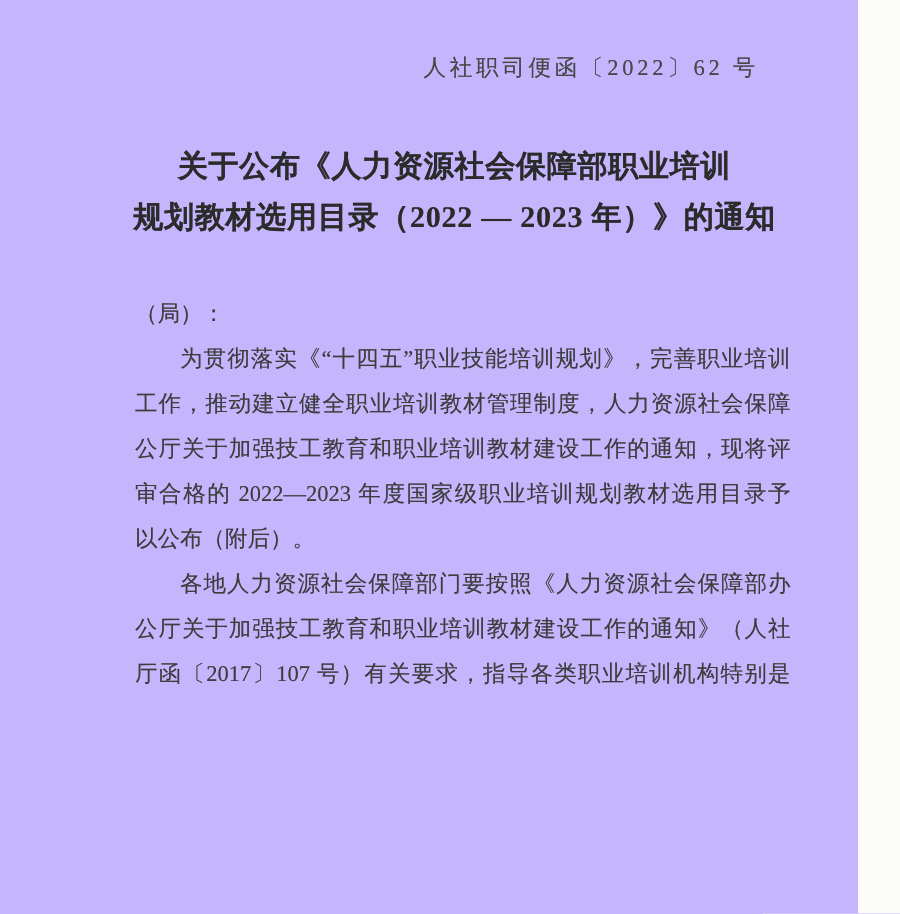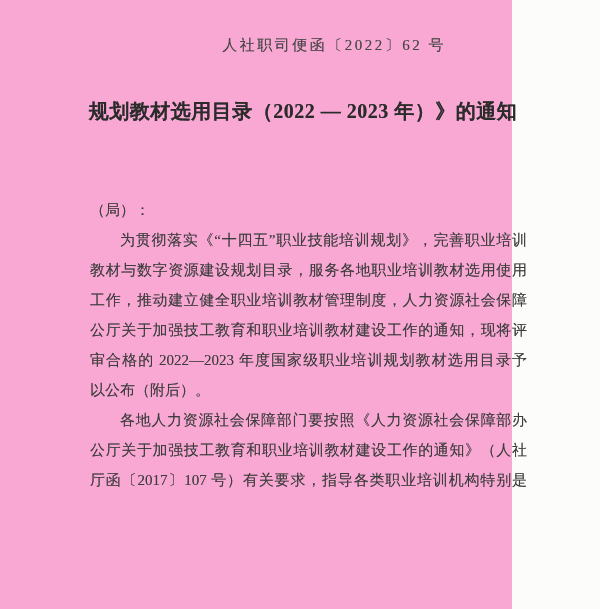--- a/index.html
+++ b/index.html
@@ -8,23 +8,23 @@
   }
   body {
     width: 600px;
     height: 609px;
     background: #fcfcfb;
     overflow: hidden;
     font-family: "Liberation Serif", "DejaVu Serif", serif;
   }
   .page {
     position: relative;
-    width: 512px;
+    width: 572px;
     height: 609px;
-    background: #f9a8d4;
+    background: #c4b5fd;
     color: #3d3d3d;
   }
   .doc-number {
     position: absolute;
     top: 36px;
     right: 66px;
     font-size: 15px;
     letter-spacing: 2.5px;
     color: #474747;
     white-space: nowrap;
@@ -67,27 +67,27 @@
   }
 </style>
 </head>
 <body>
 
 <div class="page">
 
   <div class="doc-number">人社职司便函〔2022〕62 号</div>
 
   <div class="title">
+    <div class="title-line">关于公布《人力资源社会保障部职业培训</div>
     <div class="title-line">规划教材选用目录（2022 — 2023 年）》的通知</div>
   </div>
 
   <div class="body-text">
     <div class="line end">（局）：</div>
     <div class="line indent">为贯彻落实《“十四五”职业技能培训规划》，完善职业培训</div>
-    <div class="line">教材与数字资源建设规划目录，服务各地职业培训教材选用使用</div>
     <div class="line">工作，推动建立健全职业培训教材管理制度，人力资源社会保障</div>
     <div class="line">公厅关于加强技工教育和职业培训教材建设工作的通知，现将评</div>
     <div class="line">审合格的 2022—2023 年度国家级职业培训规划教材选用目录予</div>
     <div class="line end">以公布（附后）。</div>
     <div class="line indent">各地人力资源社会保障部门要按照《人力资源社会保障部办</div>
     <div class="line">公厅关于加强技工教育和职业培训教材建设工作的通知》（人社</div>
     <div class="line">厅函〔2017〕107 号）有关要求，指导各类职业培训机构特别是</div>
   </div>
 
 </div>

